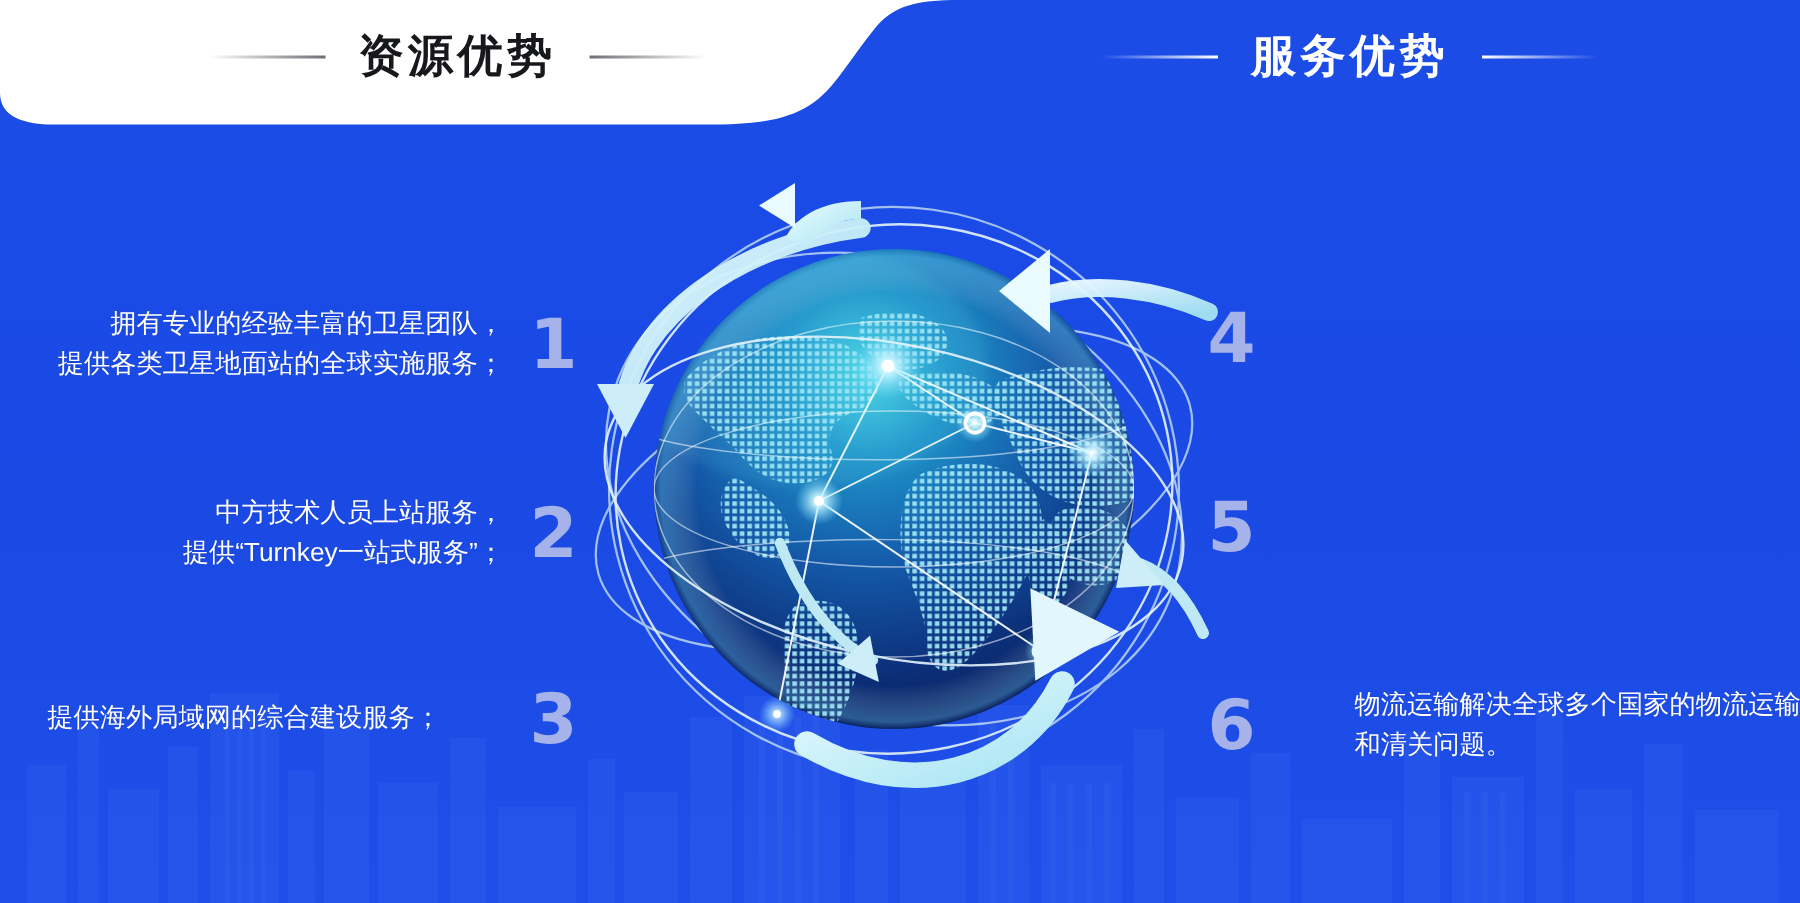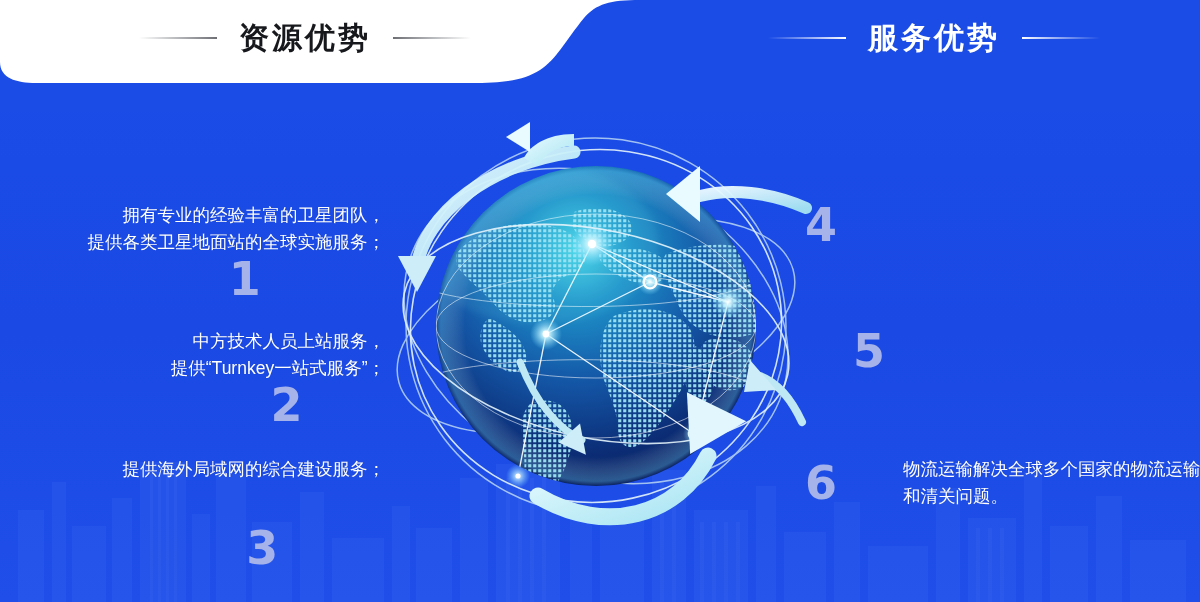--- a/index.html
+++ b/index.html
@@ -30,62 +30,62 @@
     pointer-events:none;
   }
 
   
   .title-row {
     position:absolute; top:14px;
     display:flex; align-items:center; justify-content:center;
     gap:22px; height:48px;
   }
   .title-row.left  { left:105px; width:400px; }
-  .title-row.right { left:700px; width:400px;justify-content:flex-end; }
+  .title-row.right { left:700px; width:400px; }
 
   .rule { height:2px; width:78px; flex:none; }
   .left .rule.a  { background:linear-gradient(90deg,rgba(120,120,125,0) 0%,#6d6f75 100%); }
   .left .rule.b  { background:linear-gradient(90deg,#6d6f75 0%,rgba(120,120,125,0) 100%); }
   .right .rule.a { background:linear-gradient(90deg,rgba(255,255,255,0) 0%,#ffffff 100%); }
   .right .rule.b { background:linear-gradient(90deg,#ffffff 0%,rgba(255,255,255,0) 100%); }
 
   .title-text {
     font-size:30px; font-weight:700; letter-spacing:3px;
     white-space:nowrap; line-height:1;
   }
   .left  .title-text { color:#17181c; }
   .right .title-text { color:#ffffff; }
 
   
   .col { position:absolute; top:160px; width:420px; }
   .col.left  { left:0;   }
   .col.right { left:805px; }
 
   .item { position:absolute; display:flex; align-items:center; }
-  .col.left  .item { flex-direction:column;   justify-content:flex-end; right:35px; text-align:right; }
+  .col.left  .item { flex-direction:row;   justify-content:flex-end; right:35px; text-align:right; }
   .col.right .item { flex-direction:row;   justify-content:flex-start; left:0;   text-align:left;  }
 
   .num {
     font-family:"DejaVu Sans","Liberation Sans",sans-serif;
     font-size:46px; font-weight:700; color:#a6b2ea;
     line-height:1; flex:none; font-style:normal;
     letter-spacing:0;
   }
   .col.left  .num { margin-left:17px; }
   .col.right .num { margin-right:24px; }
 
   .txt {
     color:#ffffff; font-size:17.5px; line-height:1.55;
     white-space:pre-line; font-weight:400;
     text-shadow:0 0 1px rgba(0,0,0,.15);
   }
 
   
   .r1 { top:42px;  }
-  .r2 { top:168px;margin-left:48px; }
+  .r2 { top:168px; }
   .r3 { top:296px;gap:42px; }
 
   
   .globe-wrap {
     position:absolute; left:378px; top:104px; width:450px; height:450px;
     pointer-events:none;
   }
 </style>
 </head>
 <body>

